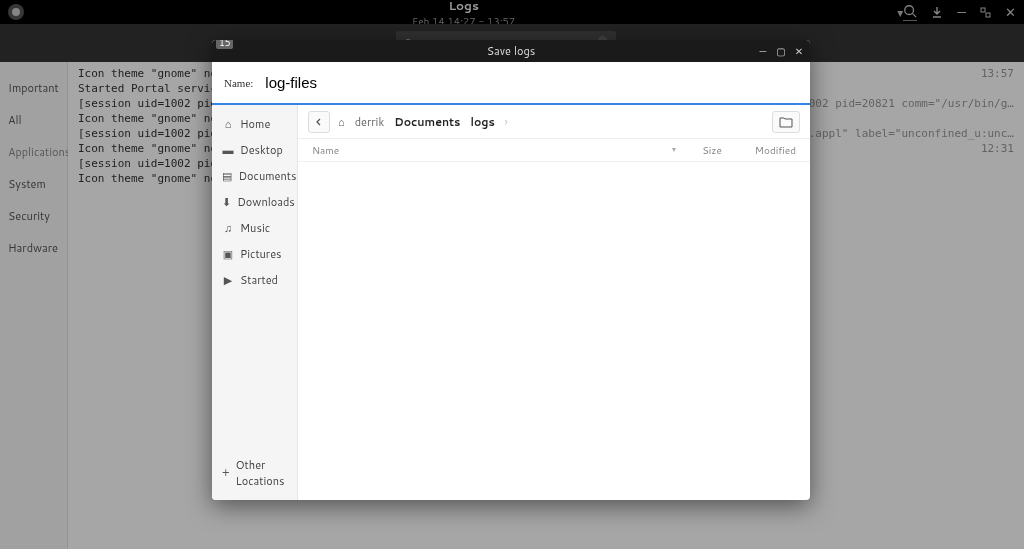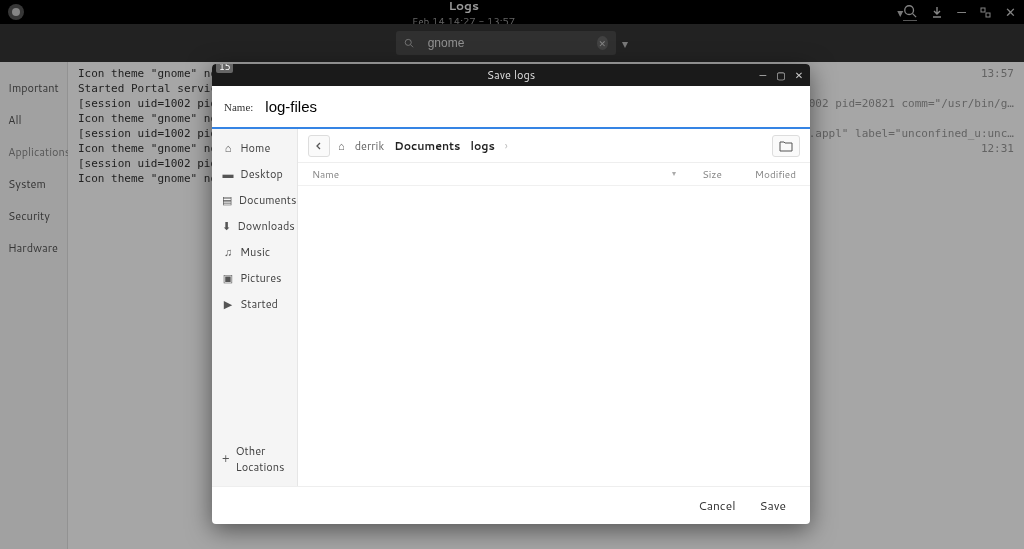--- a/index.html
+++ b/index.html
@@ -29,21 +29,21 @@
   
   .log-area { flex:1; background:#fff; font-family:"DejaVu Sans Mono",monospace; font-size:11px; color:#333; padding:4px 0; position:relative;}
   .log-line { display:flex; justify-content:space-between; padding:1px 10px; white-space:nowrap; overflow:hidden;}
   .log-line .msg { overflow:hidden; text-overflow:ellipsis; }
   .log-line .ts { color:#999; padding-left:20px;}
   
   
   .dim { position:absolute; inset:0; background:rgba(0,0,0,0.35); }
   
   
-  .dialog { position:absolute; left:212px; top:64px; width:598px; height:460px; background:#fff; box-shadow:0 6px 24px rgba(0,0,0,0.5); border-radius:4px; overflow:hidden; display:flex; flex-direction:column;}
+  .dialog { position:absolute; left:212px; top:40px; width:598px; height:460px; background:#fff; box-shadow:0 6px 24px rgba(0,0,0,0.5); border-radius:4px; overflow:hidden; display:flex; flex-direction:column;}
   .dlg-titlebar { height:22px; background:#1a1a1a; color:#ddd; display:flex; align-items:center; justify-content:center; position:relative; font-size:11px;}
   .dlg-titlebar .wbtns { position:absolute; right:4px; display:flex; gap:4px;}
   .dlg-titlebar .wbtn { width:14px;height:14px;display:flex;align-items:center;justify-content:center;color:#ccc;font-size:10px;}
   .dlg-titlebar .badge { position:absolute; left:4px; top:-4px; background:#666; color:#fff; font-size:9px; padding:0 3px; border-radius:2px;}
   
   .name-row { display:flex; align-items:center; padding:8px 12px; gap:10px; border-bottom:2px solid #3584e4;}
   .name-row label { font-size:11px; color:#333;font-family:Liberation Serif, serif;}
   .name-row input { flex:1; border:none; outline:none; font-size:15px; padding:4px 2px; }
   
   .chooser { flex:1; display:flex; min-height:0;}
@@ -242,17 +242,13 @@
       </div>
       <div class="cols">
         <span class="c-name"><span>Name</span><span class="caret" style="float:right;margin-right:10px;">▾</span></span>
         <span class="c-size">Size</span>
         <span class="c-mod">Modified</span>
       </div>
       <div class="filelist"></div>
     </div>
   </div>
 
-  <div class="dlg-actions">
-    <span class="btn">Cancel</span>
-    <span class="btn">Save</span>
-  </div>
 </div>
 
 </body></html>

